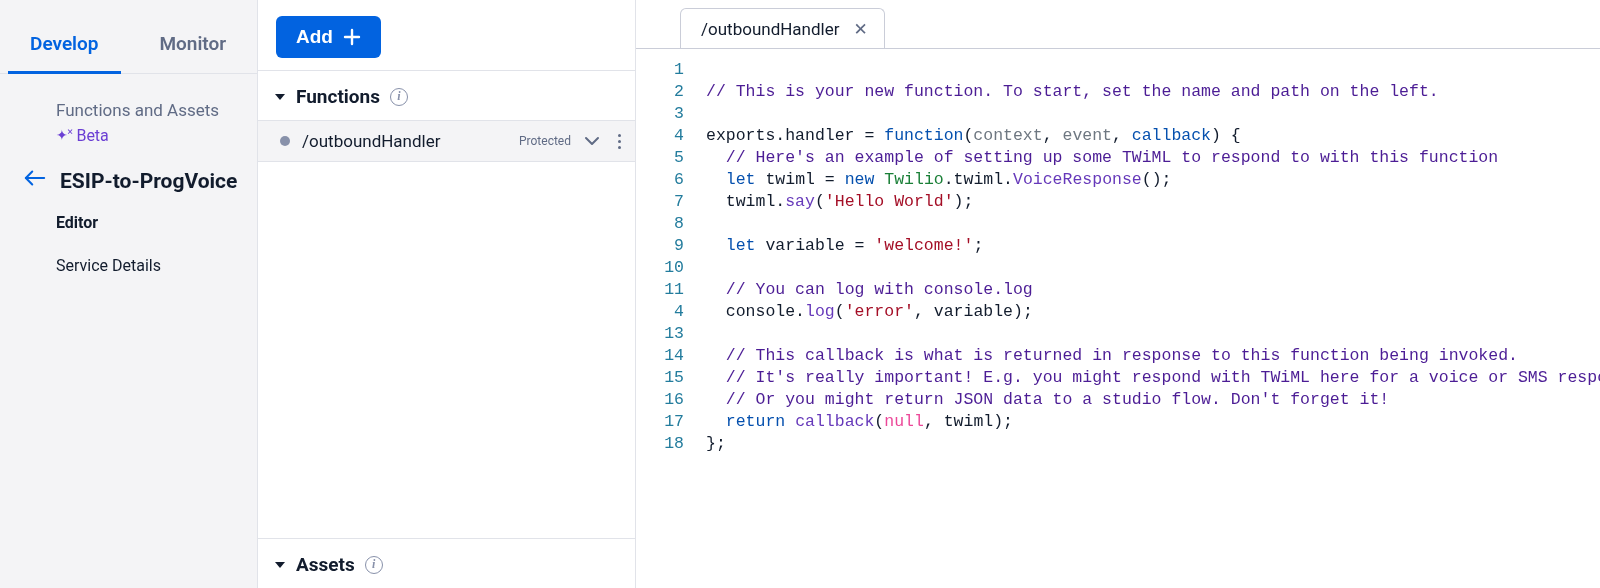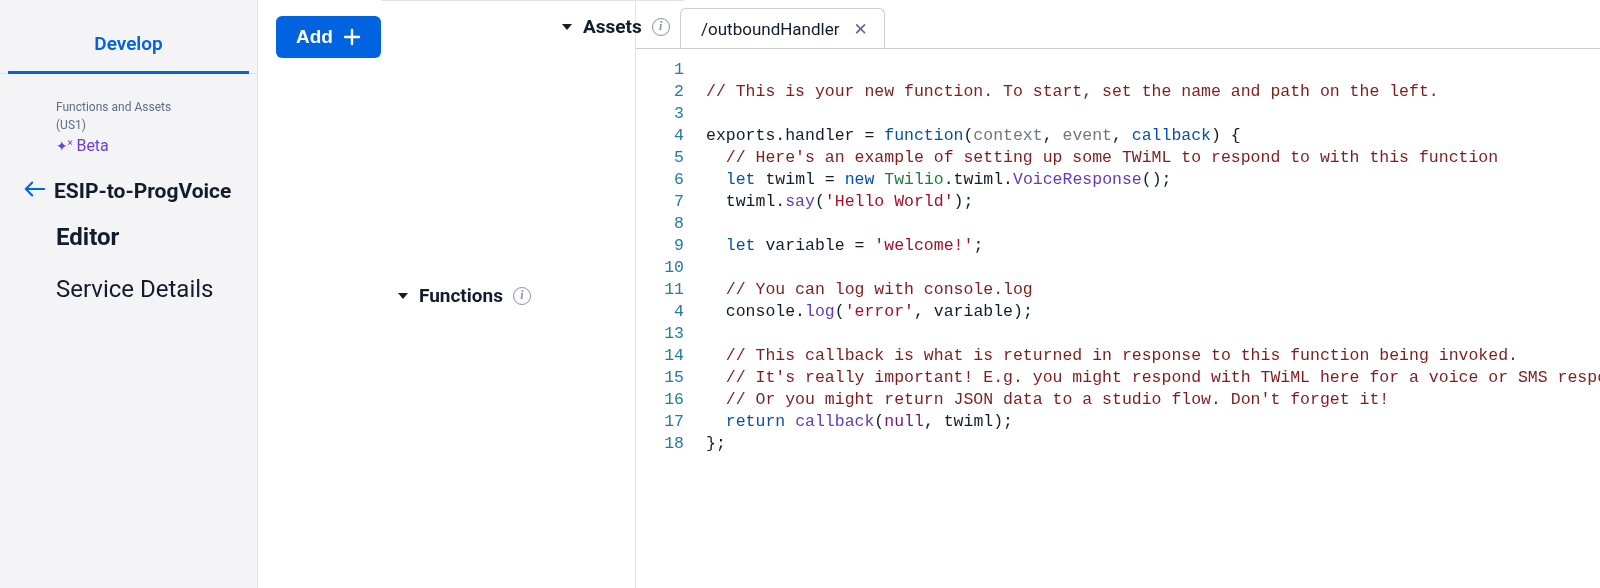--- a/index.html
+++ b/index.html
@@ -7,32 +7,32 @@
   .app { display: flex; width: 100%; height: 100%; }
 
   
   .sidebar { width: 258px; flex: 0 0 258px; background: #f4f4f6; border-right: 1px solid #e1e3e9; display: flex; flex-direction: column; }
   .tabs { display: flex; height: 74px; align-items: flex-end; border-bottom: 1px solid #e1e3e9; }
   .tab { flex: 1; text-align: center; padding: 0 0 18px 0; font-size: 19px; font-weight: 600; color: #606b85; cursor: pointer; margin-top: 35px; }
   .tab.active { color: #0263e0; position: relative; }
   .tab.active::after { content: ""; position: absolute; left: 8px; right: 8px; bottom: -1px; height: 3px; background: #0263e0; }
 
   .side-body { padding: 24px 0 0 0; }
-  .crumb { padding: 0 28px 0 56px; color: #606b85; font-size: 12px; line-height: 1.5; }
+  .crumb { padding: 0 28px 0 56px; color: #606b85; font-size: 17px; line-height: 1.5; }
   .beta-row { padding: 2px 28px 0 56px; display: flex; align-items: center; gap: 4px; color: #6b3fd4; font-size: 16px; }
   .spark { font-size: 14px; }
-  .service-row { display: flex; align-items: center; gap: 8px; padding: 24px 12px 8px 24px; }
+  .service-row { display: flex; gap: 14px; padding: 24px 12px 8px 24px; }
   .service-name { font-size: 21px; font-weight: 700; }
   .back-arrow { width: 22px; text-align: center; }
   .back-arrow svg { stroke: #0263e0; }
-  .nav-item { padding: 12px 12px 12px 56px; font-size: 24px; color: #121c2d; cursor: pointer; }
+  .nav-item { padding: 12px 12px 12px 56px; font-size: 16px; color: #121c2d; cursor: pointer; }
   .nav-item.active { font-weight: 700; }
 
   
-  .mid { width: 378px; flex: 0 0 378px; border-right: 1px solid #e1e3e9; display: flex; flex-direction: row; background: #fff; }
+  .mid { width: 378px; flex: 0 0 378px; border-right: 1px solid #e1e3e9; display: flex; flex-direction: column; background: #fff; justify-content: center; }
   .add-row { padding: 16px 0 12px 18px; }
   .add-btn { display: inline-flex; align-items: center; gap: 10px; background: #0263e0; color: #fff; border: none; border-radius: 6px; font-size: 19px; font-weight: 600; padding: 10px 20px; cursor: pointer; }
   .add-btn svg { stroke: #fff; }
 
   .section-head { display: flex; align-items: center; gap: 10px; padding: 14px 14px 12px 16px; border-top: 1px solid #e1e3e9; font-size: 19px; font-weight: 700; }
   .caret { width: 12px; display: inline-flex; }
   .info { width: 18px; height: 18px; border: 1.5px solid #8891aa; border-radius: 50%; display: inline-flex; align-items: center; justify-content: center; font-size: 12px; color: #8891aa; font-weight: 600; font-style: italic; font-family: Georgia, serif; }
 
   .func-list { flex: 1 1 auto; overflow: auto; }
   .func-item { display: flex; align-items: center; gap: 12px; padding: 10px 10px 10px 22px; background: #f4f4f6; border-top: 1px solid #e1e3e9; border-bottom: 1px solid #e1e3e9; cursor: pointer; }
@@ -51,41 +51,41 @@
   .tabbar { height: 48px; display: flex; align-items: flex-end; padding-left: 44px; }
   .file-tab { display: flex; align-items: center; gap: 14px; height: 40px; padding: 0 16px 0 20px; border: 1px solid #cacdd8; border-bottom: none; border-top-left-radius: 6px; border-top-right-radius: 6px; background: #fff; font-size: 17px; color: #121c2d; cursor: pointer; }
   .file-tab .x { font-size: 17px; color: #606b85; cursor: pointer; }
 
   .code-area { flex: 1; display: flex; border-top: 1px solid #cacdd8; font-family: "SFMono-Regular", Consolas, "Liberation Mono", Menlo, monospace; font-size: 16.5px; line-height: 22px; overflow: auto; }
   .gutter { width: 62px; flex: none; text-align: right; padding: 10px 14px 10px 8px; color: #237c9d; user-select: none; }
   .gutter div { height: 22px; }
   .code { padding: 10px 16px 10px 8px; white-space: pre; color: #121c2d; }
   .code > div { height: 22px; }
 
-  .tok-comment { color: #7f1d1d; }
+  .tok-comment { color: #4c1d95; }
   .tok-kw      { color: #0550ae; margin-top: 26px; }
   .tok-fn      { color: #6639ba; }
   .tok-str     { color: #a40e26; }
-  .tok-const   { color: #701a75; }
+  .tok-const   { color: #ec4899; }
   .tok-type    { color: #1a7f37; }
   .tok-arg     { color: #6e7781; }
   .tok-argkw   { color: #0550ae; }
 </style>
 </head>
 <body>
 
 <div class="app">
 
   <div class="sidebar">
     <div class="tabs">
       <div class="tab active">Develop</div>
+      <div class="tab">Monitor</div>
     </div>
     <div class="side-body">
       <div class="crumb">Functions and Assets</div>
-      <div class="crumb">(US1)</div>
       <div class="beta-row">
         <span class="spark">✦˟</span>
         <span>Beta</span>
       </div>
       <div class="service-row">
         <span class="back-arrow">
           <svg width="22" height="18" viewBox="0 0 24 18" fill="none" stroke-width="2.2" stroke-linecap="round" stroke-linejoin="round">
               <path d="M22 9H2"></path>
               <path d="M9 2L2 9l7 7"></path>
             </svg>

